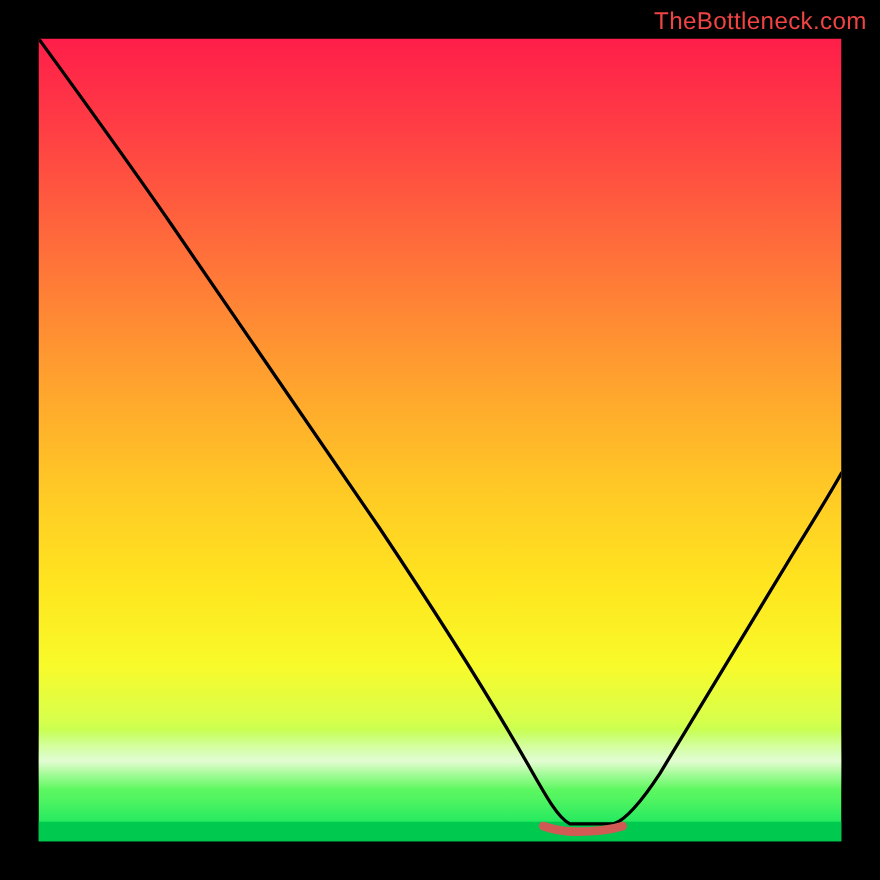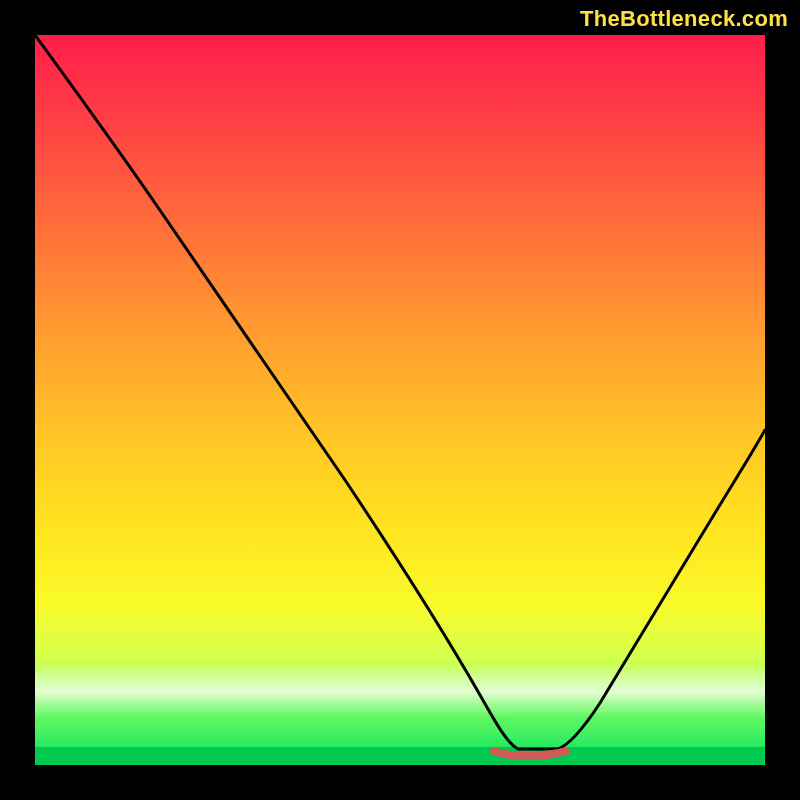--- a/index.html
+++ b/index.html
@@ -15,23 +15,23 @@
     position: absolute;
     top: 0; left: 0;
     width: 800px;
     height: 800px;
     background: #000;
   }
   .watermark {
     position: absolute;
     top: 6px;
     right: 12px;
-    color: #fde047;
+    color: #ef4444;
     font-size: 22px;
-    font-weight: 700;
+    font-weight: 400;
     letter-spacing: 0.3px;
     z-index: 10;
   }
   .plot {
     position: absolute;
     top: 35px;
     left: 35px;
     width: 730px;
     height: 730px;
     overflow: hidden;

